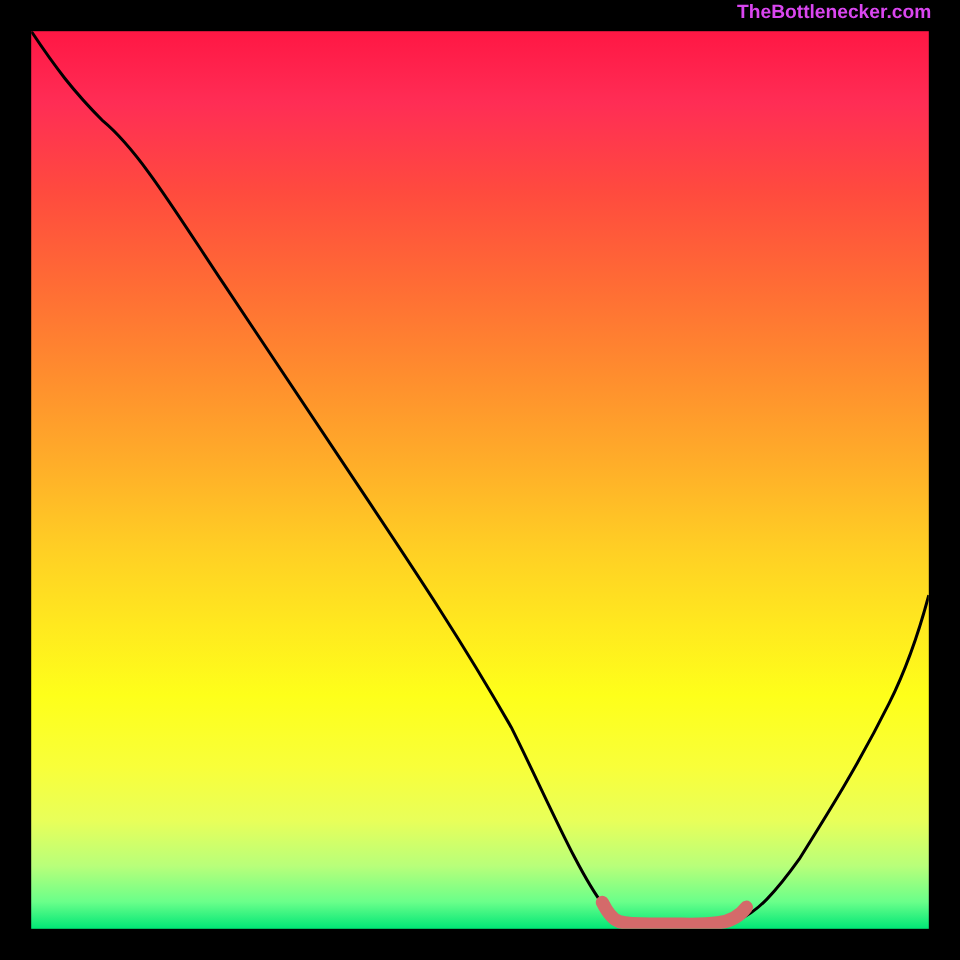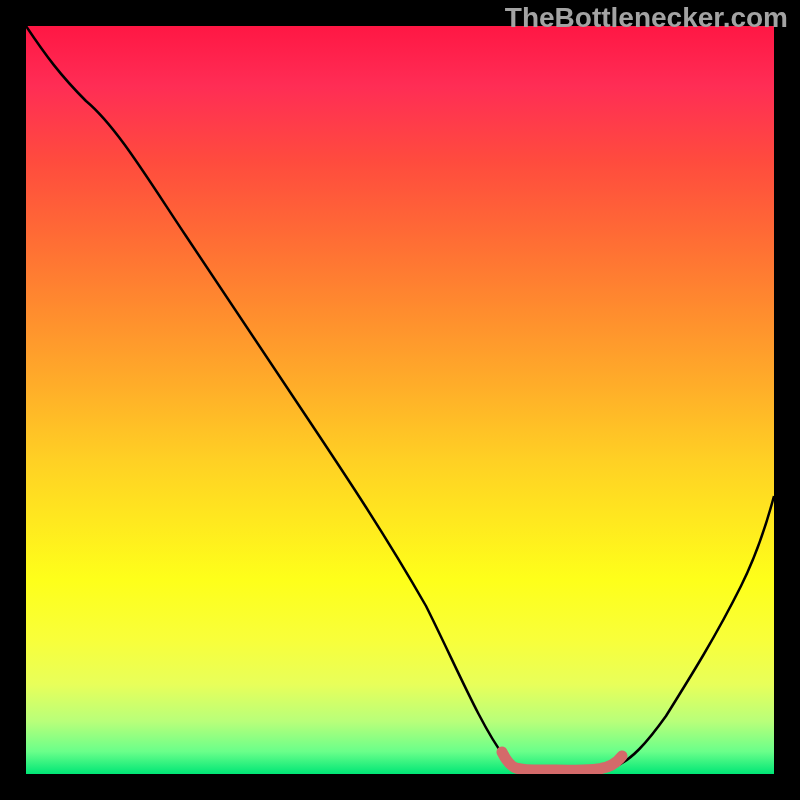--- a/index.html
+++ b/index.html
@@ -7,23 +7,23 @@
     width: 800px;
     height: 800px;
     background: #000;
     position: relative;
     font-family: Arial, sans-serif;
     overflow: hidden;
   }
   .attribution {
     position: absolute;
     top: 2px;
-    right: 12px;
-    color: #a3a3a3;
-    font-size: 28px;
+    right: 24px;
+    color: #d946ef;
+    font-size: 16px;
     font-weight: bold;
     z-index: 10;
   }
   .plot-area {
     position: absolute;
     top: 26px;
     left: 26px;
     width: 748px;
     height: 748px;
   }

